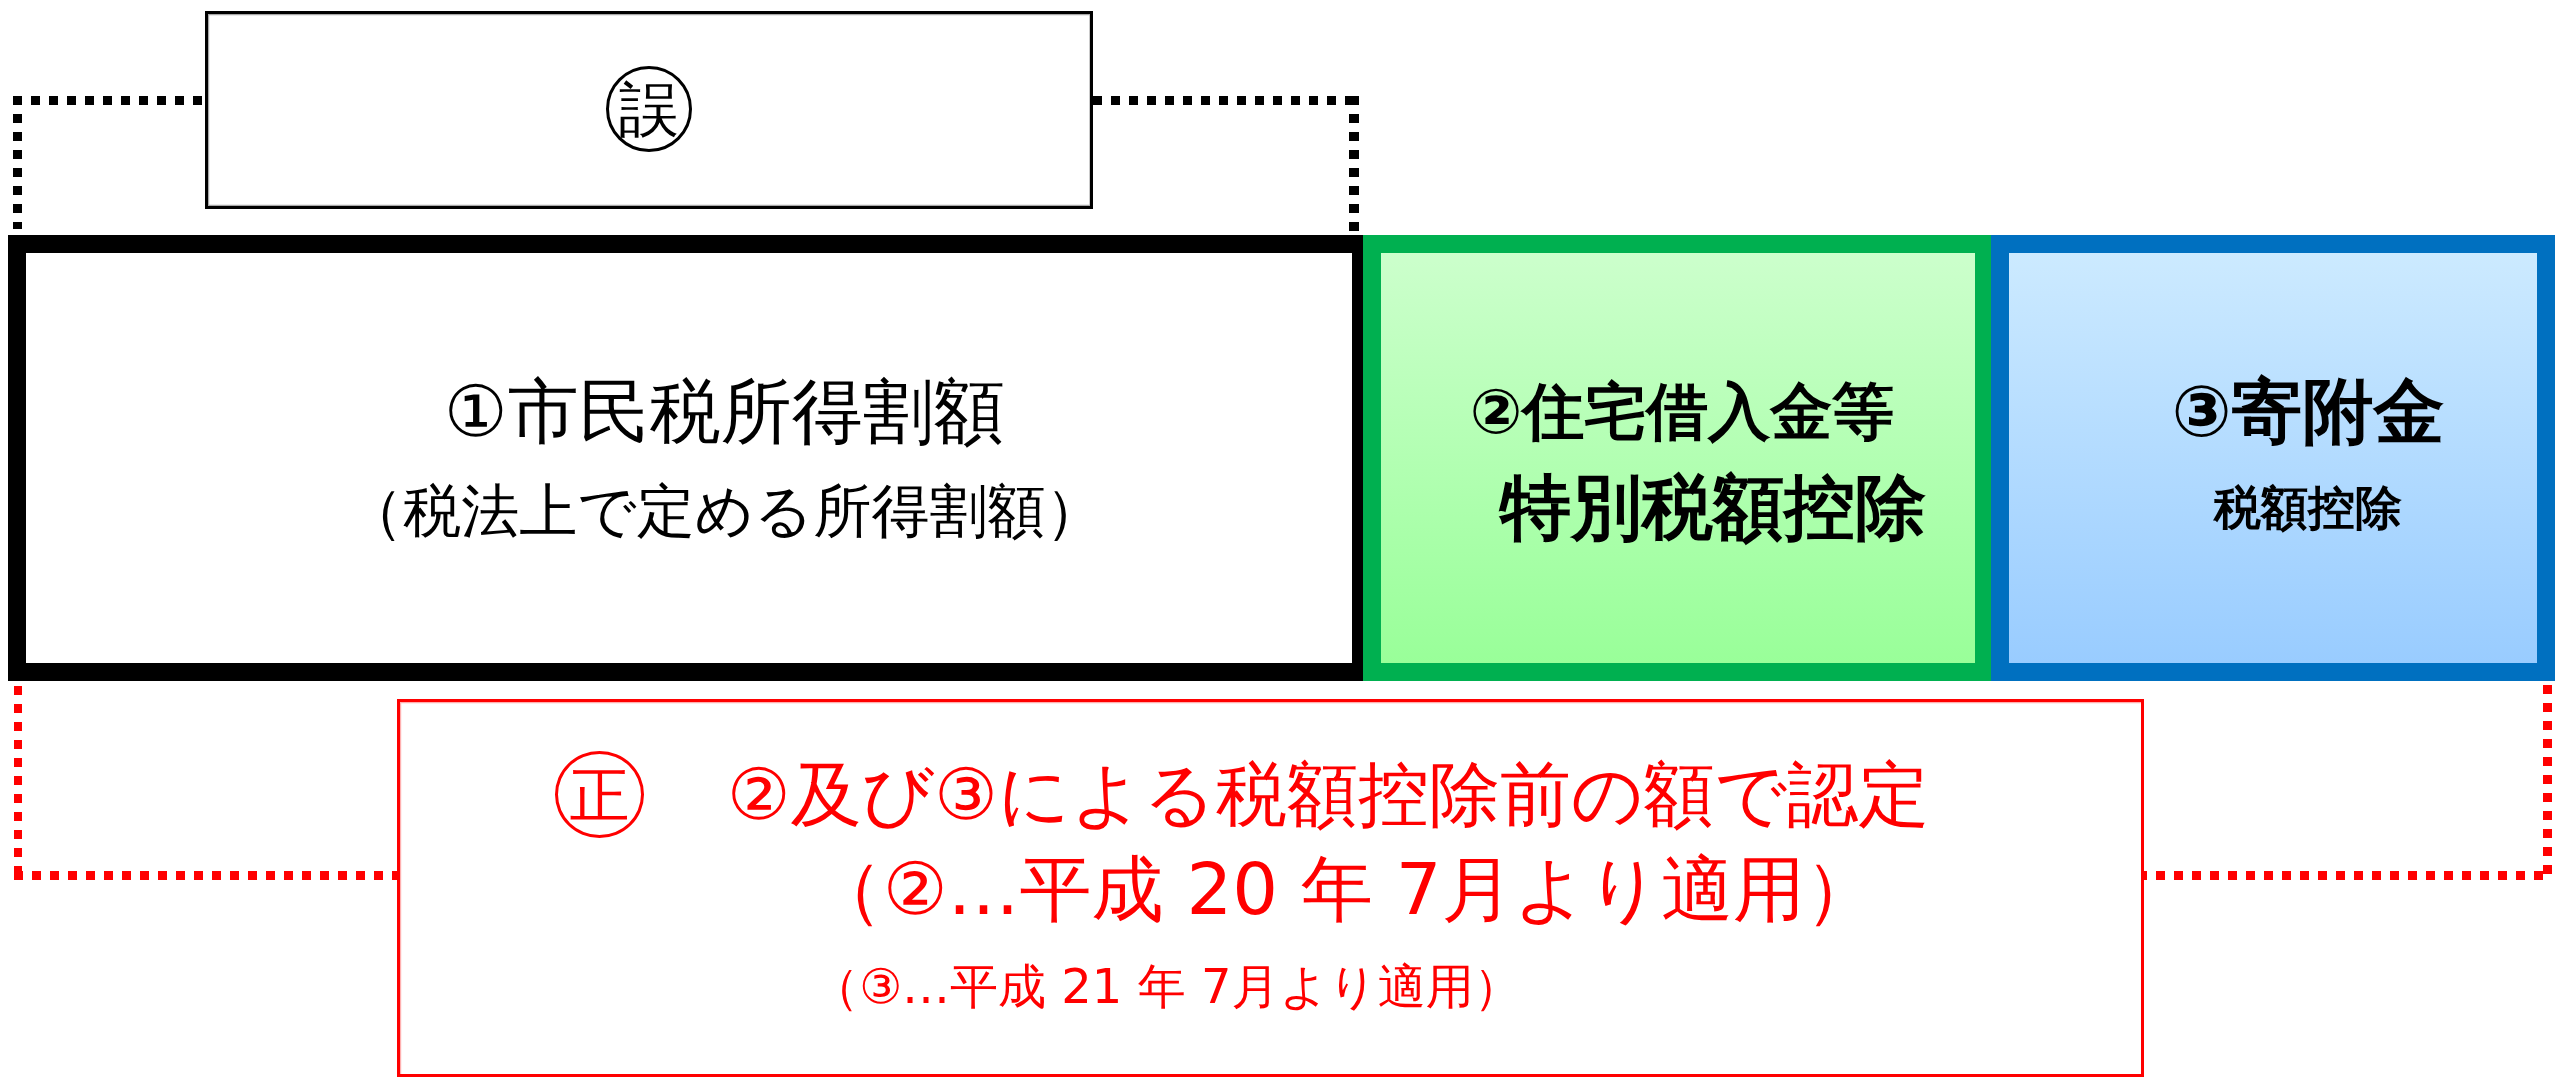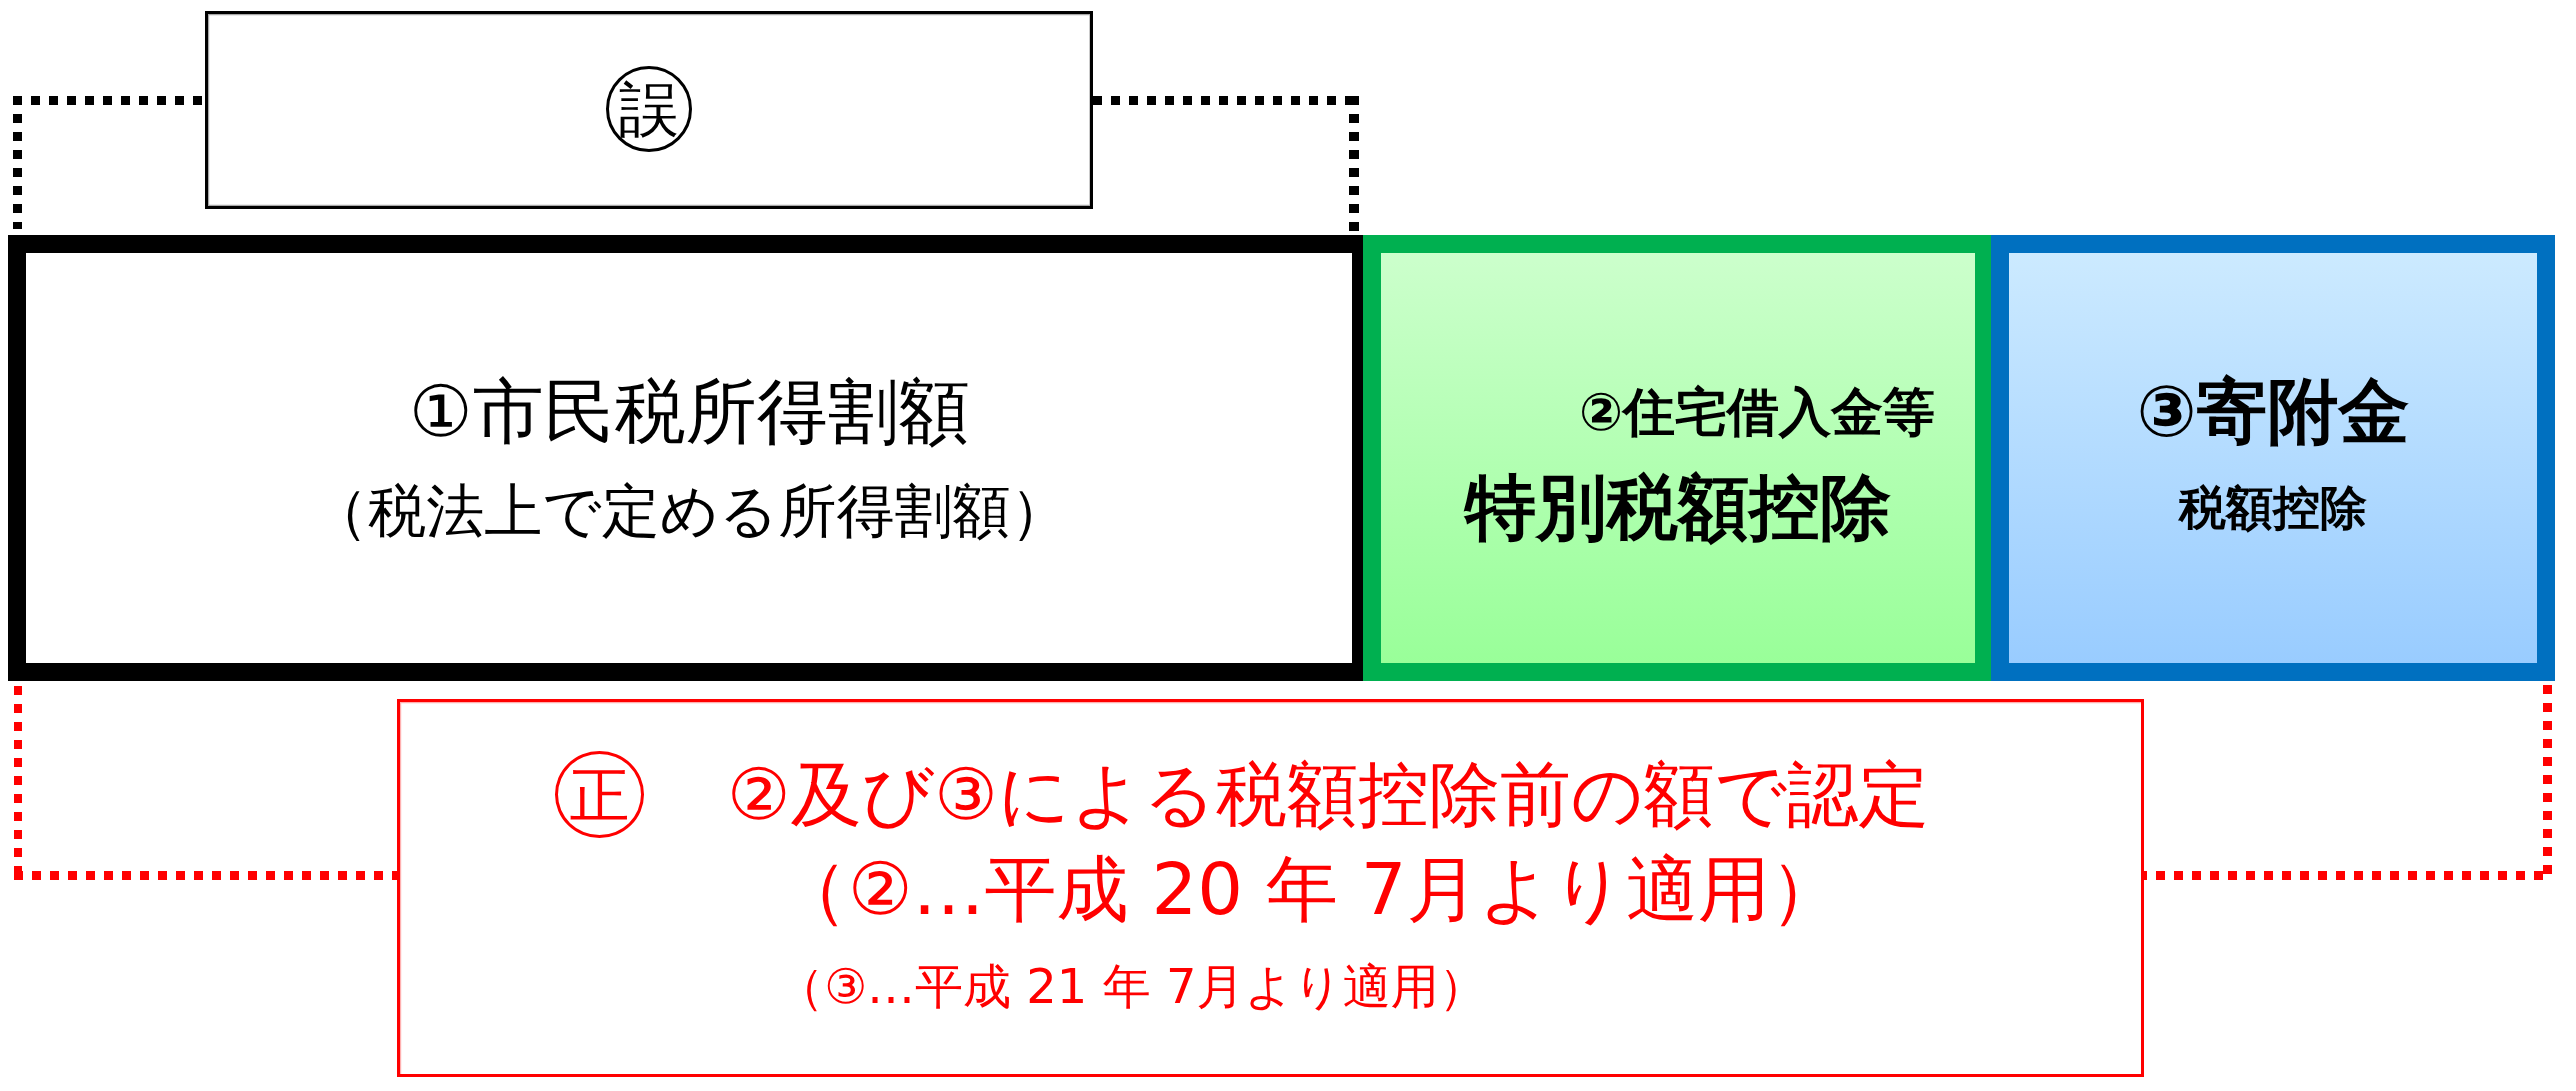--- a/index.html
+++ b/index.html
@@ -50,25 +50,25 @@
       background: linear-gradient(to bottom, #ccffcc 0%, #99ff99 100%);
       z-index: 3;
     }
     .box-donation {
       left: 1991px; top: 235px; width: 564px; height: 446px;
       border: 18px solid #0070c0;
       background: linear-gradient(to bottom, #cceaff 0%, #99ccff 100%);
       z-index: 4;
     }
     .line {
-      position: absolute; text-align: center; white-space: pre; z-index: 6;
+      position: absolute; text-align: center; white-space: pre; z-index: 6; padding-left: 35px;
     }
     .l-income-1 { left: 8.4px; width: 1362px; top: 370px; height: 84px; line-height: 84px; font-size: 71px; }
     .l-income-2 { left: 8.4px; width: 1362px; top: 475px; height: 72px; line-height: 72px; font-size: 58px; }
-    .l-housing-1 { left: 1442px; width: 630px; top: 370px; height: 84px; line-height: 84px; font-size: 52px; font-weight: bold; }
+    .l-housing-1 { left: 1332px; width: 630px; top: 370px; height: 84px; line-height: 84px; font-size: 62px; font-weight: bold; }
     .l-housing-2 { left: 1363px; width: 630px; top: 466px; height: 84px; line-height: 84px; font-size: 71px; font-weight: bold; }
     .l-donation-1 { left: 1991px; width: 564px; top: 370px; height: 84px; line-height: 84px; font-size: 71px; font-weight: bold; }
     .l-donation-2 { left: 1991px; width: 564px; top: 466px; height: 84px; line-height: 84px; font-size: 47px; font-weight: bold; }
 
     
     .correct-box {
       left: 397px; top: 699px; width: 1747px; height: 378px;
       border: 3.6px solid #ff0000; background: #fff;
       box-shadow: inset 1.2px 1.2px 0 #ffb0b0;
       z-index: 2;

